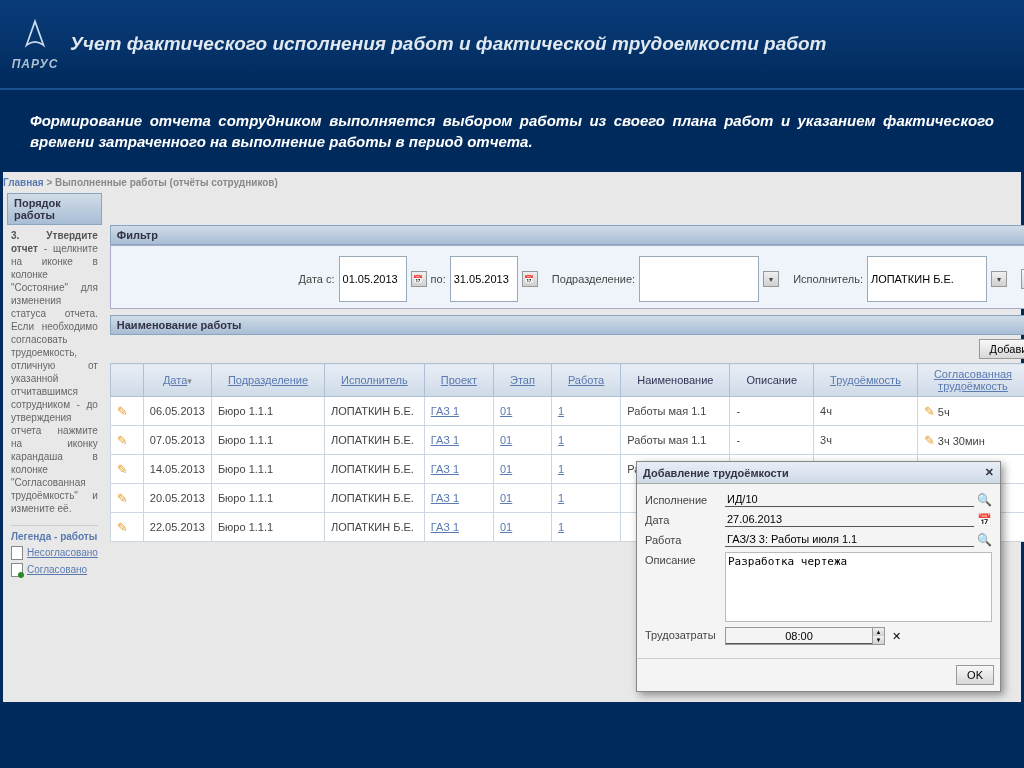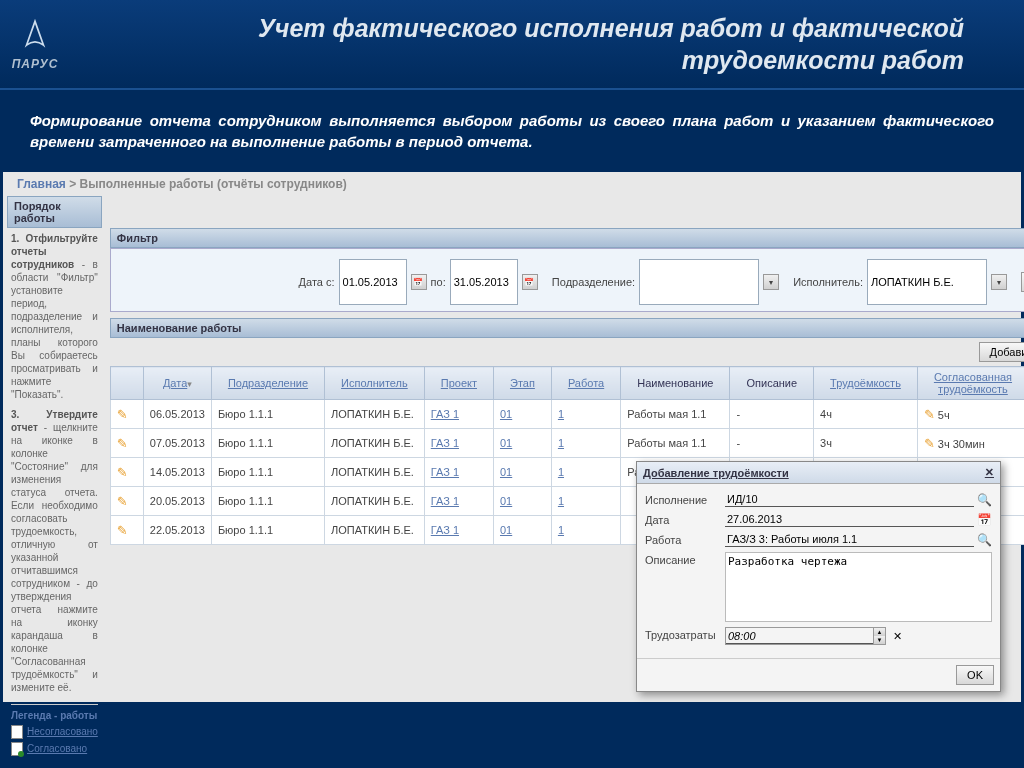--- a/index.html
+++ b/index.html
@@ -2,26 +2,26 @@
 <html><head>
 <meta charset="utf-8">
 <style>
 * { margin: 0; padding: 0; box-sizing: border-box; }
 body { font-family: Arial, sans-serif; font-size: 11px; background: #002a5c; width: 1024px; height: 768px; overflow: hidden; }
 
 .header { background: linear-gradient(#0a3c7a, #002a5c); height: 90px; display: flex; align-items: center; border-bottom: 2px solid #1a5090; }
 .logo { width: 70px; text-align: center; color: #b0c0d0; font-size: 12px; font-style: italic; font-weight: bold; }
 .logo-icon { width: 34px; height: 34px; margin: 0 auto 2px; }
 .logo-text { display:block; letter-spacing: 1px; }
-.title { flex: 1; text-align: right; color: #e0e8f0; font-size: 25px; font-weight: bold; font-style: italic; padding-right: 60px; line-height: 1.3; }
+.title { flex: 1; text-align: left; color: #e0e8f0; font-size: 19px; font-weight: bold; font-style: italic; padding-right: 60px; line-height: 1.3; }
 
 .subtitle { padding: 20px 30px; color: #fff; font-size: 15px; font-weight: bold; font-style: italic; text-align: justify; line-height: 1.4; }
 
 .app { background: #e8e8e8; margin: 0 3px; height: 530px; position: relative; }
-.breadcrumb { padding: 5px 14px; color: #888; font-size: 12px; font-weight: bold; }
+.breadcrumb { padding: 5px 0; color: #888; font-size: 10px; font-weight: bold; }
 .breadcrumb a { color: #5a7ab0; text-decoration: none; }
 
 .layout { display: flex; height: 498px; }
 
 .sidebar { width: 172px; padding: 0 4px; }
 .panel-title { background: linear-gradient(#d0dce8, #a8bdd5); border: 1px solid #8aa5c0; padding: 3px 6px; font-weight: bold; color: #334; font-size: 11px; }
 .sidebar-body { font-size: 10px; color: #666; padding: 4px; line-height: 1.3; text-align: justify; }
 .sidebar-body b { color: #555; }
 .sidebar-body p { margin-bottom: 7px; }
 .legend-title { color: #5a7ab0; font-weight: bold; margin-top: 10px; border-top: 1px solid #ccc; padding-top: 4px; display: block; }
@@ -47,32 +47,32 @@
 table.grid th { background: linear-gradient(#e8eef6,#cfdae8); border: 1px solid #b0c0d4; padding: 4px 16px; color: #335; font-weight: normal; }
 table.grid th a { color: #5a7ab0; text-decoration: underline; cursor: pointer; }
 table.grid td { border: 1px solid #cdd7e2; padding: 5px 6px; color: #444; }
 table.grid td a { color: #5a7ab0; text-decoration: underline; }
 .pencil { color: #e8a030; font-size: 13px; }
 .sort-ico { color:#888; font-size:9px; }
 .status-ico { width: 14px; height: 16px; background: #fff; border: 1px solid #888; display: inline-block; position: relative; }
 .status-ico::after { content:"✓"; position:absolute; right:-3px; bottom:-3px; color:#2a8a2a; font-size:10px; font-weight:bold; }
 
 .dialog { position: absolute; right: 20px; bottom: 10px; width: 365px; background: #f4f4f4; border: 1px solid #888; box-shadow: 3px 3px 8px rgba(0,0,0,.4); }
-.dialog-title { background: linear-gradient(#e8eef6,#cfdae8); padding: 4px 6px; font-weight: bold; color: #334; display: flex; justify-content: space-between; align-items: center; border-bottom: 1px solid #aaa; text-decoration: underline; }
+.dialog-title { background: linear-gradient(#e8eef6,#cfdae8); padding: 4px 6px; font-weight: bold; color: #334; display: flex; justify-content: space-between; align-items: center; border-bottom: 1px solid #aaa; }
 .dialog-close { cursor: pointer; font-weight: bold; }
 .dialog-body { padding: 8px; }
 .dlg-row { display: flex; align-items: flex-start; margin-bottom: 5px; font-size: 11px; }
 .dlg-row label { width: 80px; color: #444; padding-top: 2px; }
 .dlg-row .val { flex: 1; display: flex; align-items: center; gap: 3px; }
 .dlg-row input[type=text] { border: none; border-bottom: 1px solid #555; background: transparent; padding: 1px 2px; font-size: 11px; width: 100%; }
 .dlg-row textarea { width: 100%; height: 70px; border: 1px solid #bbb; font-size: 11px; padding: 2px; resize: none; }
 .mag { color:#5a7ab0; cursor:pointer; font-size:12px; }
 .cal2 { color:#666; cursor:pointer; font-size:12px; }
 .spin { display:inline-flex; border:1px solid #999; }
-.spin input { width:40px; border:none; font-size:11px;font-style:italic; }
+.spin input { width:40px; border:none; text-align:center; font-size:11px; }
 .spin-btns { display:flex; flex-direction:column; }
 .spin-btns span { width:12px; height:8px; background:linear-gradient(#f0f0f0,#d0d0d0); border-left:1px solid #999; font-size:6px; text-align:center; line-height:8px; cursor:pointer; }
 .dialog-footer { text-align: right; padding: 6px; border-top: 1px solid #ccc; }
 </style>
 </head>
 <body>
 
 <div class="header">
   <div class="logo">
     <svg class="logo-icon" viewBox="0 0 40 40">
@@ -89,21 +89,20 @@
   <div class="breadcrumb">
     <a href="#">Главная</a>
     <span> &gt; </span>
     <span>Выполненные работы (отчёты сотрудников)</span>
   </div>
 
   <div class="layout">
     <div class="sidebar">
       <div class="panel-title">Порядок работы</div>
       <div class="sidebar-body" id="sidebar-body">
-          <p><b>1. Отфильтруйте отчеты сотрудников</b> - в области "Фильтр" установите период, подразделение и исполнителя, планы которого Вы собираетесь просматривать и нажмите "Показать".</p>
           <p><b>3. Утвердите отчет</b> - щелкните на иконке в колонке "Состояние" для изменения статуса отчета. Если необходимо согласовать трудоемкость, отличную от указанной отчитавшимся сотрудником - до утверждения отчета нажмите на иконку карандаша в колонке "Согласованная трудоёмкость" и измените её.</p>
           <span class="legend-title">Легенда - работы</span>
           <div class="legend-item">
             <span class="doc-ico"></span>
             <a href="#">Несогласовано</a>
           </div>
           <div class="legend-item">
             <span class="doc-ico green"></span>
             <a href="#">Согласовано</a>
           </div>

